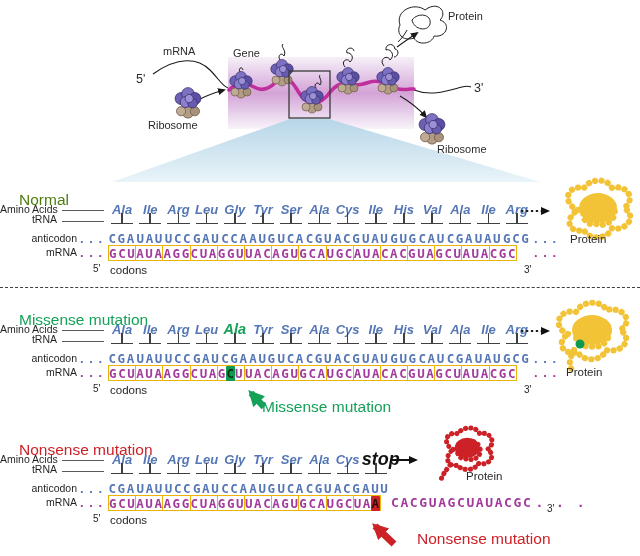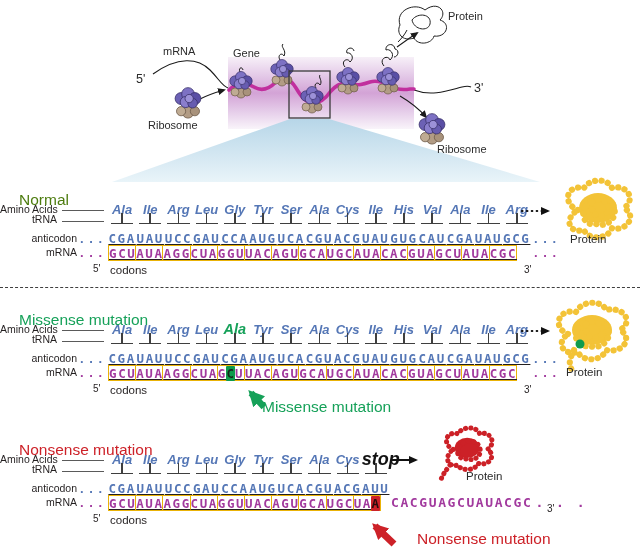--- a/index.html
+++ b/index.html
@@ -20,21 +20,21 @@
   .row-aa .lead-line{top:8px;} .row-trna .lead-line{top:9px;}
   .dots{position:absolute;left:80px;top:0;width:30px;font-size:13px;font-weight:bold;letter-spacing:1px;}
   .dots.trail{left:534px;width:40px;}
   .row-anti .dots{color:#5577b6;}
   .row-mrna .dots{color:#a23a9e;}
   .cells{position:absolute;left:108px;top:0;display:flex;height:17px;}
   .cell{flex:0 0 28.2px;width:28.2px;text-align:center;white-space:nowrap;}
   .aa{font-size:13px;font-weight:bold;color:#5577b6;line-height:15px;font-style:italic;}
   .aa.mut{color:#16a159;font-size:14.5px;}
   .aa.stop{color:#111;font-size:18px;letter-spacing:0;}
-  .seq{font-family:"DejaVu Sans Mono",monospace;font-size:12.5px;font-weight:bold;letter-spacing:1.6px;line-height:15px;text-decoration:underline;}
+  .seq{font-family:"DejaVu Sans Mono",monospace;font-size:12.5px;font-weight:bold;letter-spacing:1.6px;line-height:15px;}
   .anti-cell{color:#5577b6;}
   .mcell{color:#a23a9e;border:1px solid #eab308;margin-left:-1px;height:16px;line-height:15px;box-sizing:border-box;}
   .mcell:first-child{margin-left:0;}
   .hl{display:inline-block;width:9px;margin:0 -0.5px;border-radius:1px;color:#14281c;}
   .hl.green{background:#0e9b4d;}
   .hl.red{background:#cd2128;color:#2a0c0c;}
   .tcell{position:relative;height:12px;}
   .tcell::before{content:"";position:absolute;left:3px;right:3px;bottom:0;border-bottom:1.6px solid #3f3f3f;}
   .tcell::after{content:"";position:absolute;left:50%;margin-left:-0.8px;bottom:0;width:1.6px;height:11px;background:#3f3f3f;}
   .tail{position:absolute;left:391px;top:0;font-family:"DejaVu Sans Mono",monospace;font-size:13px;font-weight:bold;

